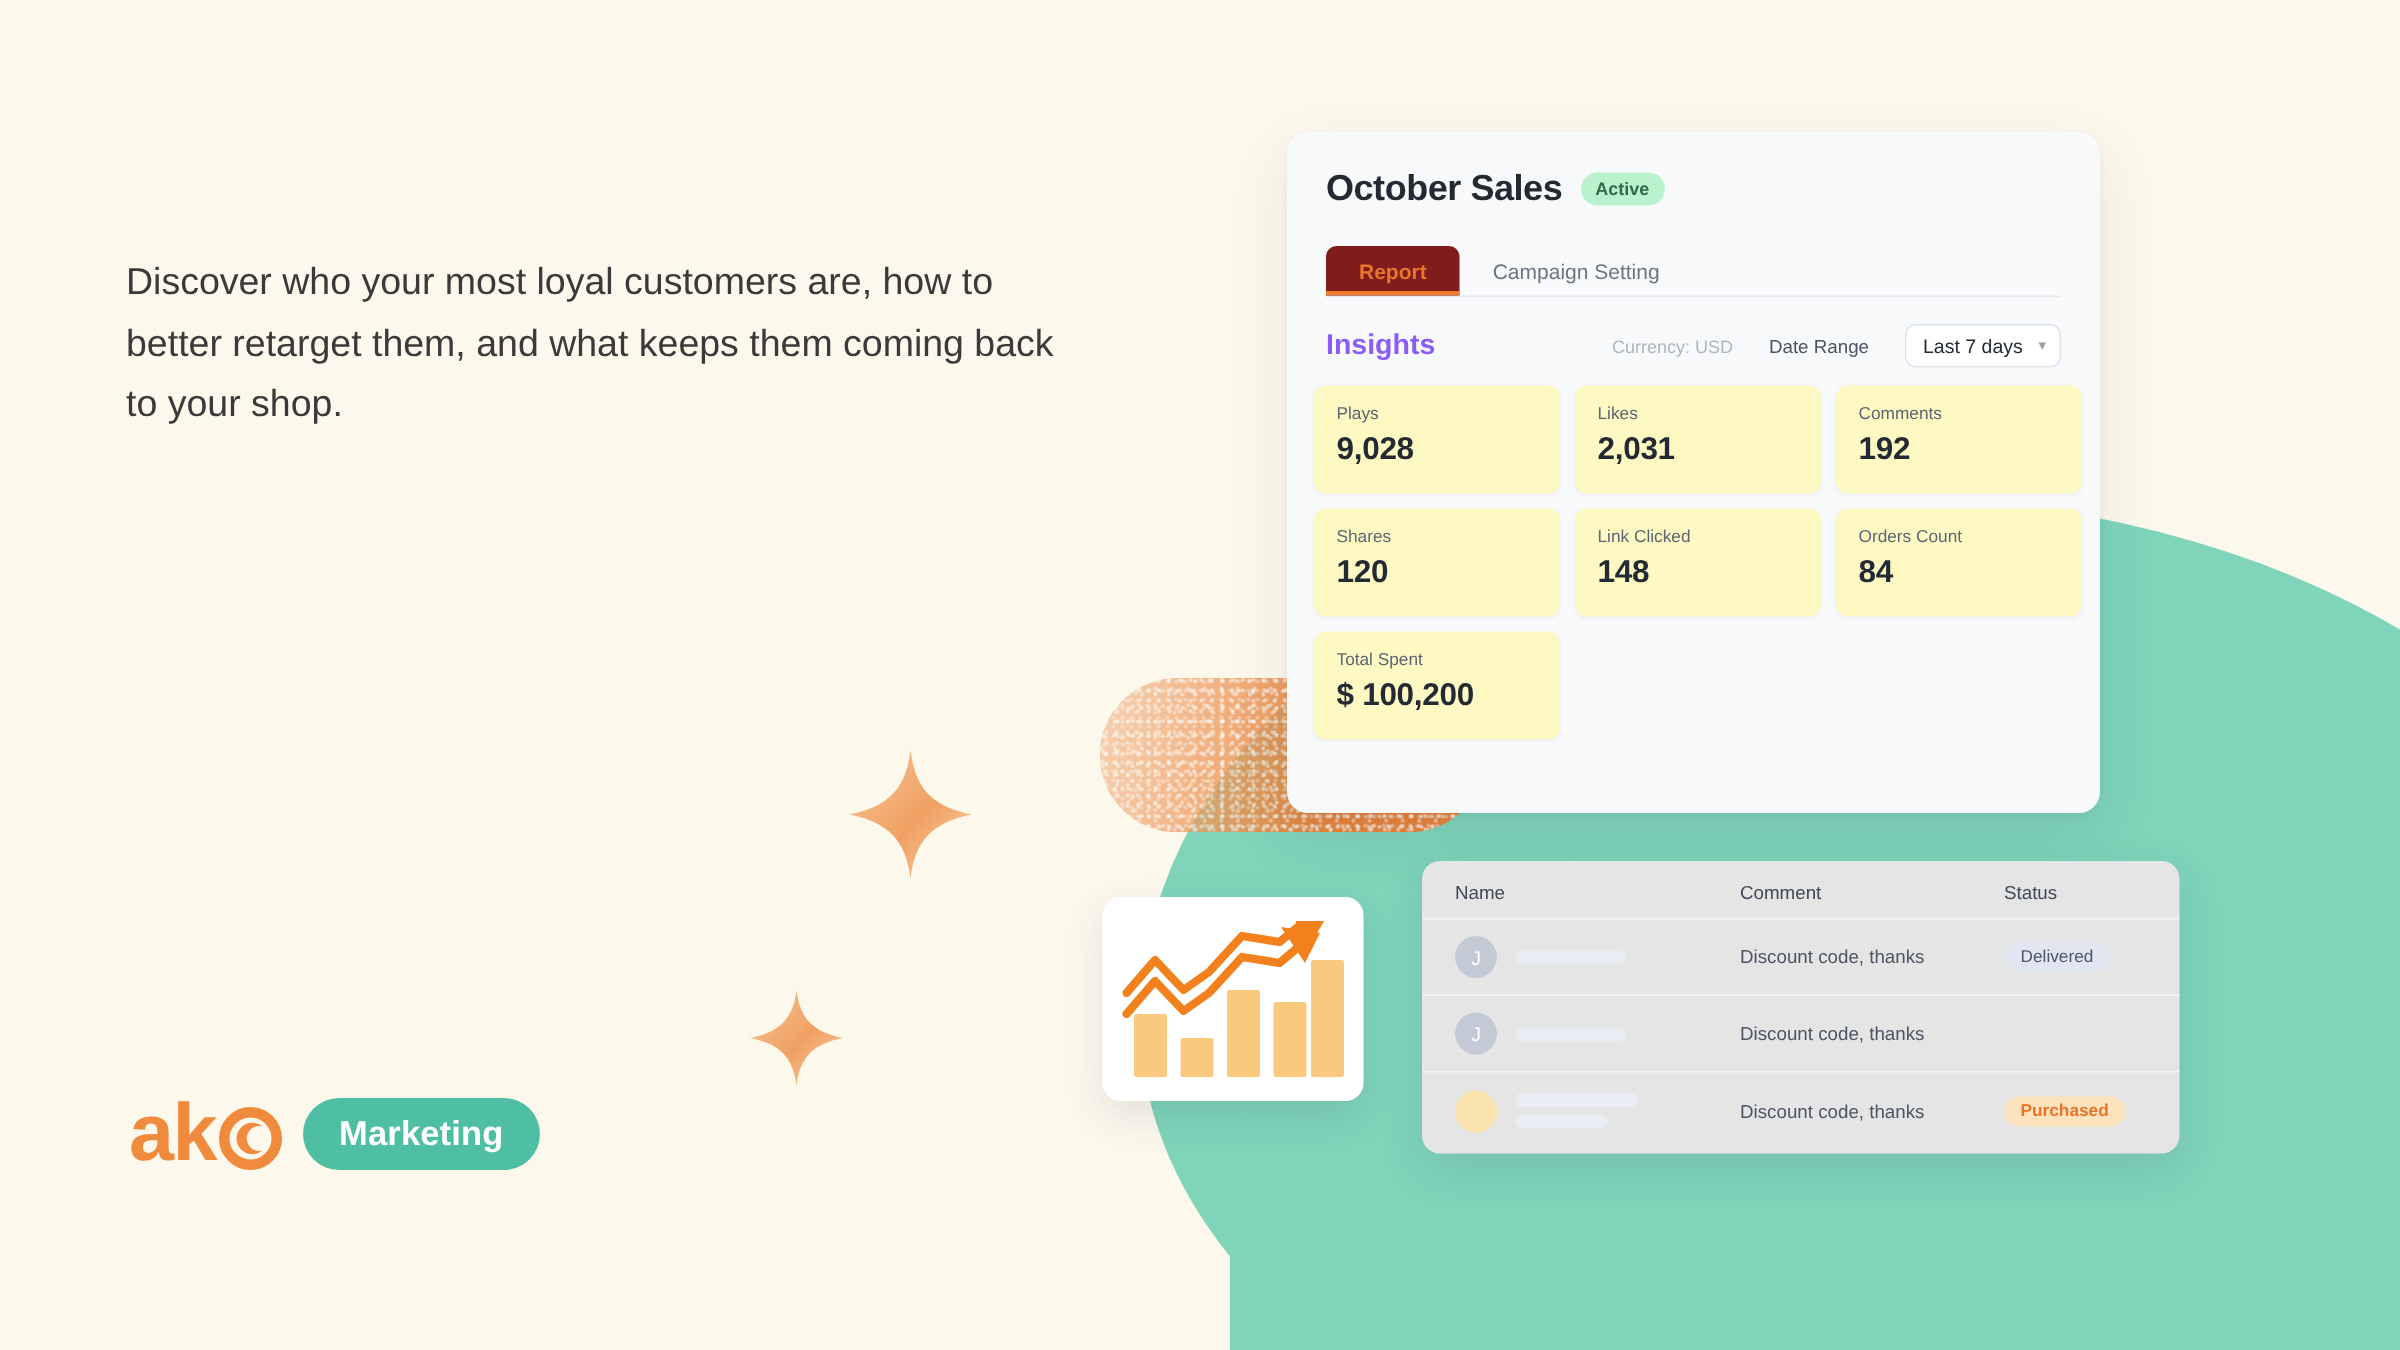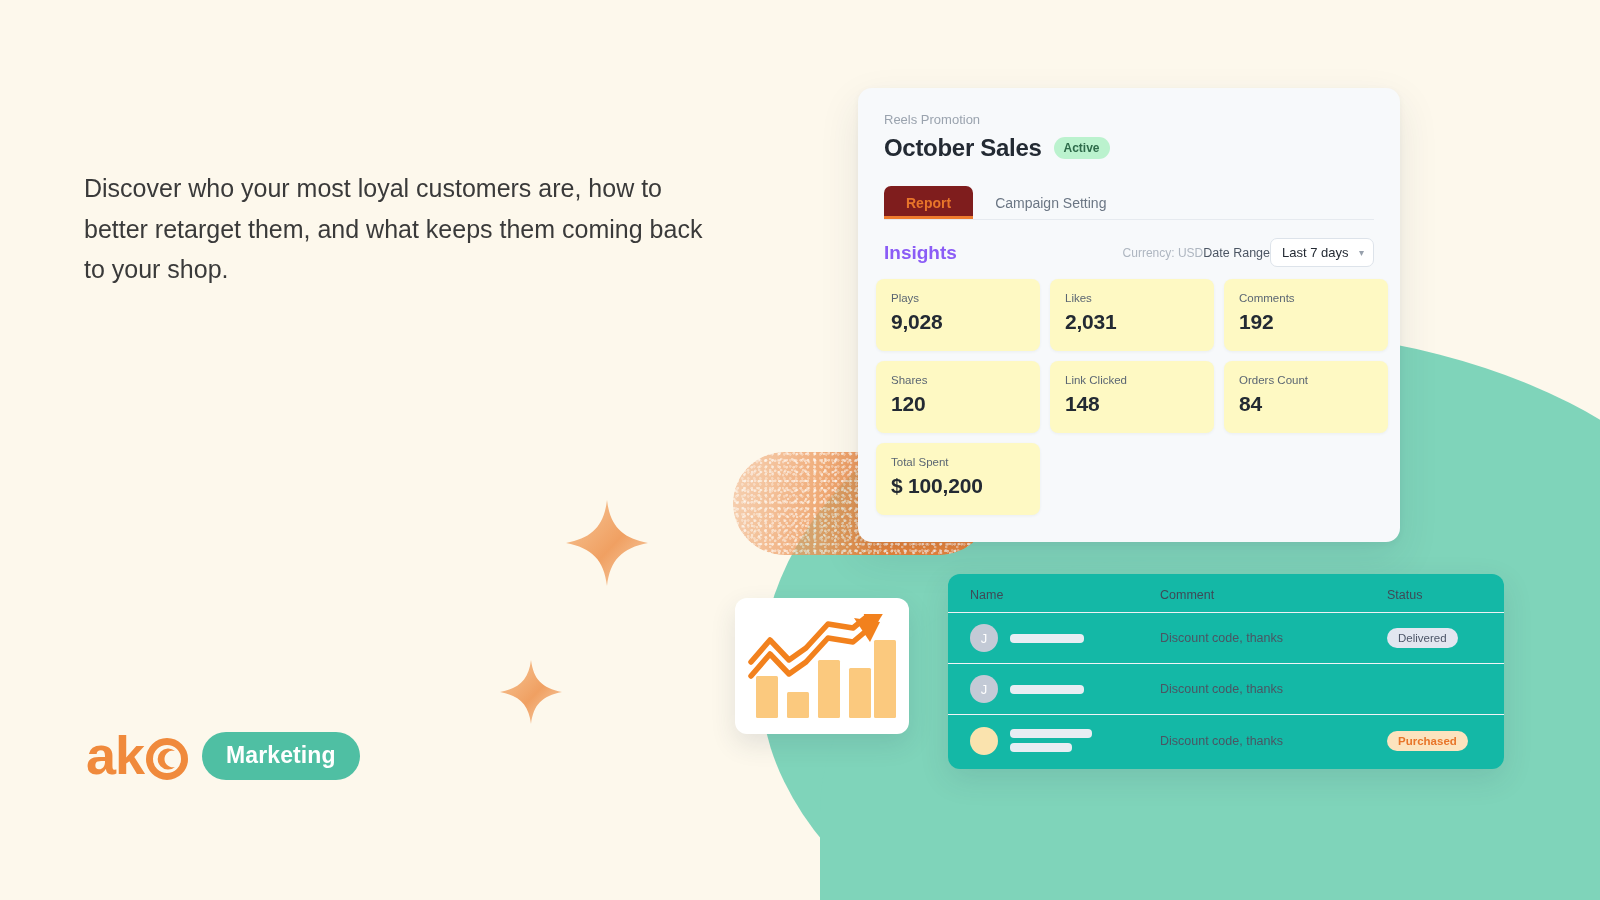--- a/index.html
+++ b/index.html
@@ -97,21 +97,21 @@
     background: #7f1d1d; color: #E8752A; font-weight: 700;
     border-radius: 7px 7px 0 0;
     box-shadow: inset 0 -3px 0 0 #EE7B2E;
   }
 
   .insights-row {
     display: flex; align-items: center; justify-content: space-between;
     padding: 18px 26px 4px 26px;
   }
   .insights-title { font-size: 19px; font-weight: 700; color: #8b5cf6; }
-  .insights-ctrl { display: flex; align-items: center; gap: 0; }
+  .insights-ctrl { display: flex; align-items: center; gap: 24px; }
   .currency { font-size: 12px; color: #AEB6C0; }
   .daterange-label { font-size: 12.5px; color: #4B5563; }
   .select {
     display: flex; align-items: center; justify-content: space-between; gap: 10px;
     background: #FFFFFF; border: 1px solid #DDE3EA; border-radius: 7px;
     padding: 6px 9px 6px 11px; min-width: 104px;
     font-size: 13px; color: #232A33;
   }
   .chev { color: #97A0AC; font-size: 10px; line-height: 1; }
 
@@ -129,22 +129,22 @@
     position: absolute; left: 735px; top: 598px;
     width: 174px; height: 136px;
     background: #FFFFFF; border-radius: 12px;
     box-shadow: 0 10px 26px rgba(40,60,80,.12);
     display: flex; align-items: center; justify-content: center;
   }
 
   
   .tablecard {
     position: absolute; left: 948px; top: 574px;
-    width: 556px; height: 195px;
-    background: #14b8a6; border-radius: 12px;
+    width: 505px; height: 195px;
+    background: #e5e5e5; border-radius: 12px;
     box-shadow: 0 10px 30px rgba(40,60,80,.12);
     overflow: hidden;
   }
   .thead { display: flex; padding: 14px 22px 10px; border-bottom: 1px solid #EEF1F4; }
   .th { font-size: 12.5px; color: #3F4A57; }
   .c-name { width: 190px; }
   .c-comment { flex: 1; }
   .c-status { width: 95px; }
   .trow { display: flex; align-items: center; padding: 10px 22px; border-bottom: 1px solid #F1F4F7; min-height: 51px; }
   .trow:last-child { border-bottom: none; }
@@ -211,21 +211,20 @@
         <path d="M29 13 A10.5 10.5 0 1 0 29 29 A8.3 8.3 0 1 1 29 13 Z" fill="#F08A3C"></path>
       </svg>
     </span>
   </div>
   <span class="pill">Marketing</span>
 </div>
 
 <div class="dash">
 
   <div class="dash-head">
-    <div class="eyebrow">Reels Promotion</div>
     <div class="title-row">
       <span class="dash-title">October Sales</span>
       <span class="badge-active">Active</span>
     </div>
 
     <div class="tabs">
       <div class="tab active">Report</div>
       <div class="tab">Campaign Setting</div>
     </div>
   </div>

